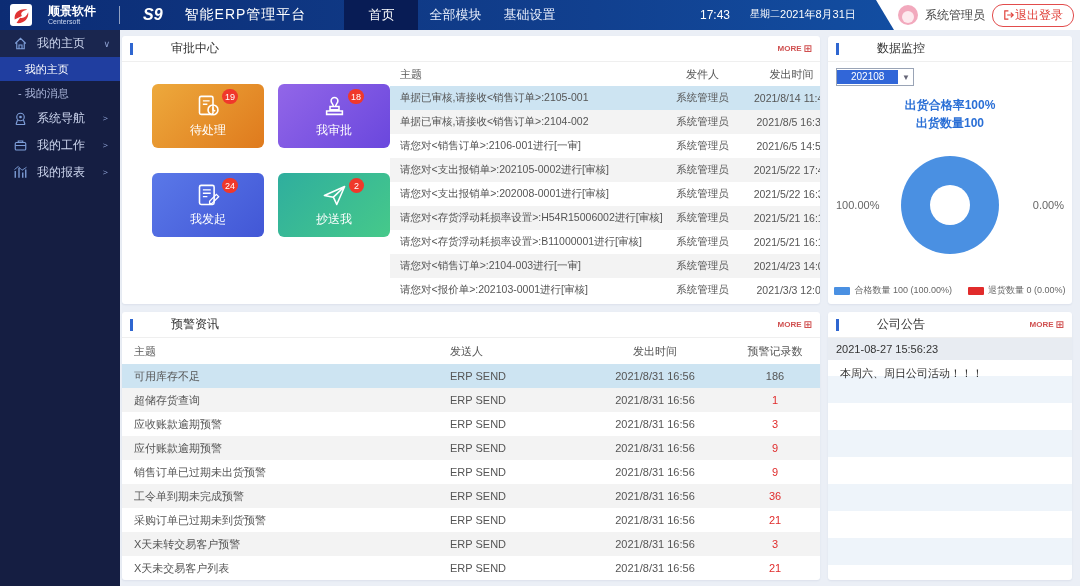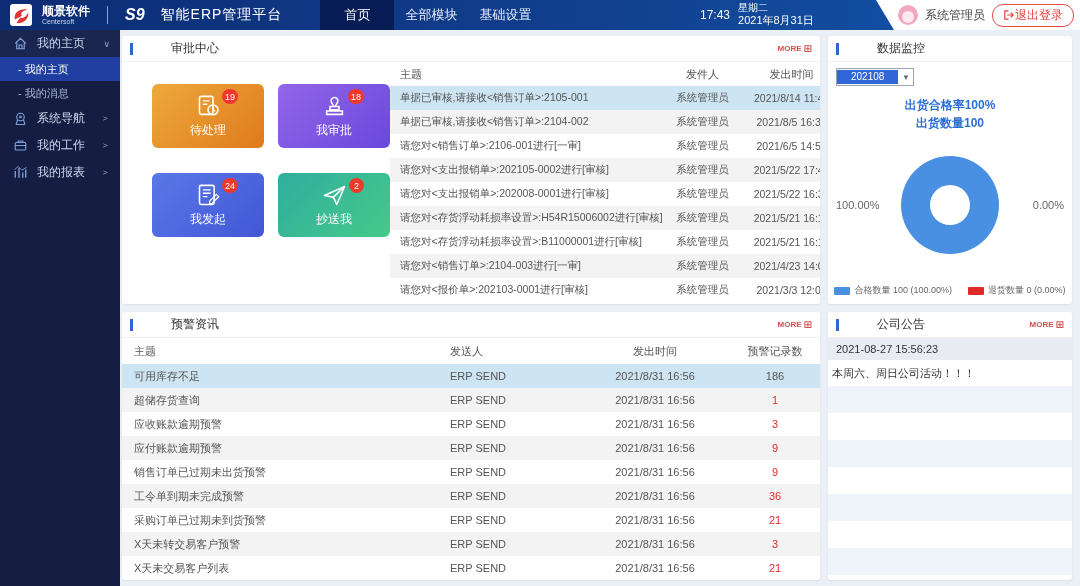--- a/index.html
+++ b/index.html
@@ -5,37 +5,37 @@
   * { box-sizing: border-box; margin: 0; padding: 0; }
   html,body { width:1080px; height:586px; overflow:hidden;
     font-family:"Liberation Sans","DejaVu Sans",sans-serif; background:#ebeff6; }
 
   
   .header { position:absolute; top:0; left:0; width:1080px; height:30px; background:#fff; }
   .header-blue { position:absolute; inset:0;
     background:linear-gradient(90deg,#0c2c74 0%,#11408f 55%,#1356ad 100%);
     clip-path:polygon(0 0,876px 0,894px 30px,0 30px); }
   .header-inner { position:absolute; inset:0; display:flex; align-items:center; }
-  .logo-wrap { display:flex; align-items:center; margin-left:10px; gap:10px; }
+  .logo-wrap { display:flex; align-items:center; margin-left:10px; gap:16px; }
   .logo-badge { width:22px; height:22px; background:#fff; border-radius:3px;
     display:flex; align-items:center; justify-content:center; }
   .logo-cnblock { display:flex; flex-direction:column; line-height:1; }
   .logo-cn { color:#fff; font-weight:bold; font-size:12px; }
   .logo-en { color:#c9d6ef; font-size:7px; margin-top:1px; }
   .logo-div { width:1px; height:18px; background:rgba(255,255,255,.55); margin:0 7px; }
   .logo-s9 { color:#fff; font-size:16px; font-weight:bold; font-style:italic; margin-right:6px; }
   .platform-title { color:#fff; font-size:14px; letter-spacing:1px; }
   .nav { display:flex; margin-left:38px; height:30px; }
   .nav-tab { width:74px; height:30px; line-height:30px; text-align:center;
     color:#e8eefc; font-size:13px; cursor:pointer; }
   .nav-tab.active { background:#081c55; color:#fff; }
   .hdr-time { position:absolute; left:700px; top:0; height:30px; display:flex;
     align-items:center; gap:8px; color:#fff; }
   .hdr-clock { font-size:12px; }
-  .hdr-datecol { display:flex; flex-direction:column; line-height:1.25; }
+  .hdr-datecol { display:flex; flex-direction:row; line-height:1.25;margin-left:12px; }
   .hdr-week { font-size:10px; }
   .hdr-date { font-size:11px; }
   .hdr-user { position:absolute; right:6px; top:0; height:30px; display:flex;
     align-items:center; gap:7px; }
   .avatar { width:20px; height:20px; border-radius:50%; background:#f2a9bd; position:relative; overflow:hidden; }
   .avatar:before { content:""; position:absolute; left:4px; top:6px; width:12px; height:12px;
     border-radius:50%; background:#fde9ee; }
   .user-name { font-size:12px; color:#444; }
   .logout-btn { display:flex; align-items:center; gap:0; border:1px solid #e24c4c;
     color:#e0403a; border-radius:11px; padding:2px 10px; font-size:12px; background:#fff; cursor:pointer; }
@@ -114,21 +114,21 @@
   .lrow.sel { background:#cde4f2; }
   .lc-subj { flex:1; padding-left:12px; white-space:nowrap; overflow:hidden; }
   .lc-sender { width:130px; text-align:left; }
   .lc-time { width:150px; text-align:center; }
   .lc-count { width:90px; text-align:center; }
   .lc-count.red { color:#e02b2b; }
 
   
   .notice-date { height:22px; line-height:22px; background:#e8ecf2; font-size:11px;
     color:#333; padding-left:8px; }
-  .notice-text { height:26px; line-height:26px; font-size:11px; color:#333; padding-left:4px; }
+  .notice-text { height:16px; line-height:26px; font-size:11px; color:#333; padding-left:12px; }
   .stripe { height:27px; }
   .stripe.alt { background:#eef4fa; }
 </style>
 </head>
 <body>
 
 <div class="header">
   <div class="header-blue"></div>
   <div class="header-inner">
     <div class="logo-wrap">

